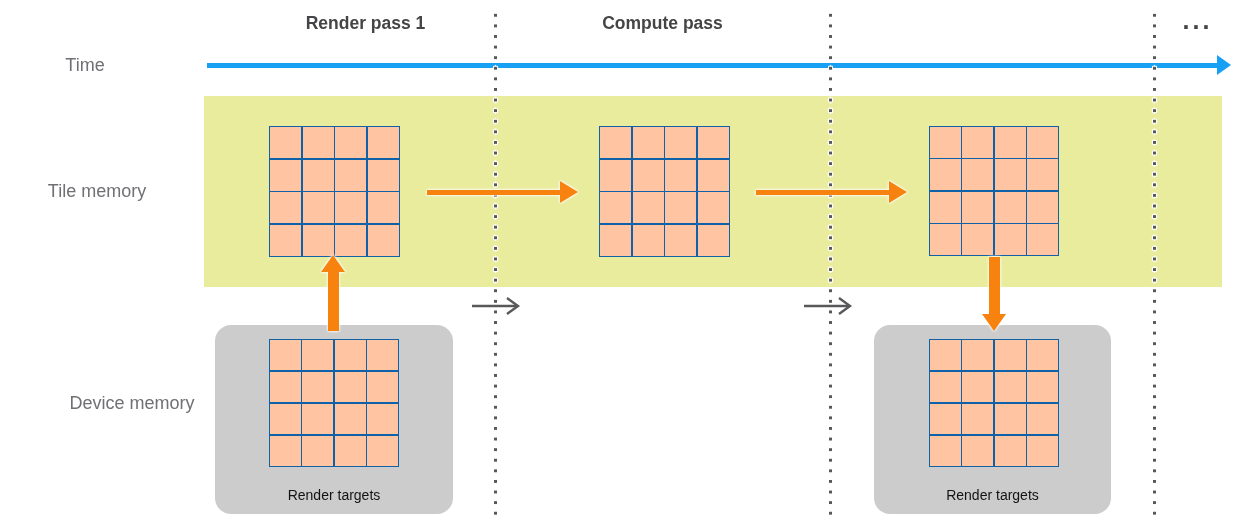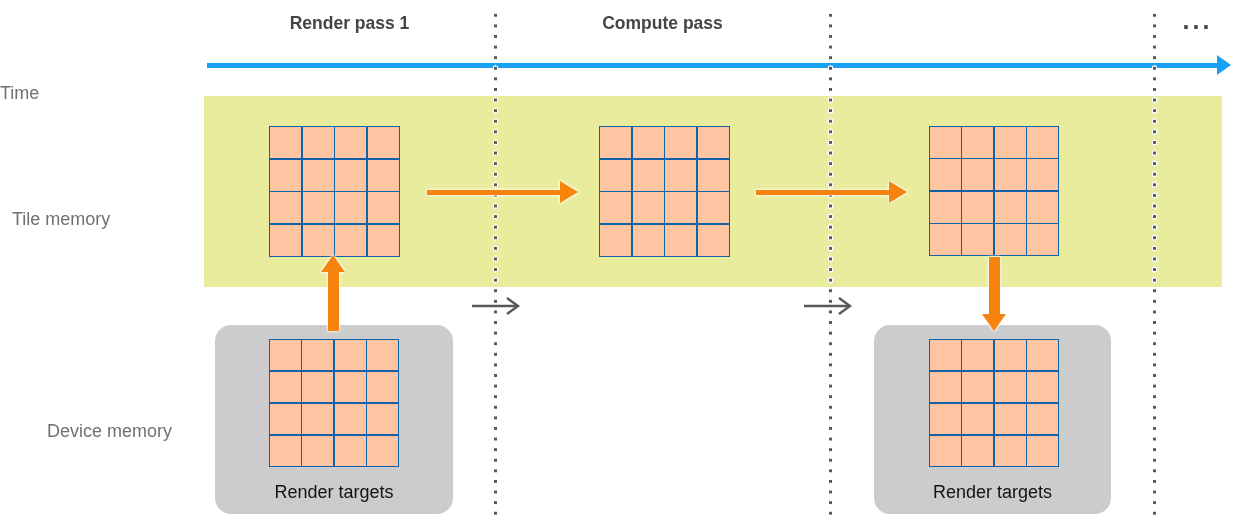--- a/index.html
+++ b/index.html
@@ -2,22 +2,22 @@
 <html style="--timeline: #18A0F4; --tile-band: #E9EC9D; --grid-cell: #FFC5A3; --grid-border: #0F62A7; --arrow-orange: #F7820D; --device-box: #CCCCCC; --divider-dot: #58585B; --header-text: #454547; --row-label-text: #707075; --box-label-text: #131313;"><head>
 <meta charset="utf-8">
 <style>
   html,body{margin:0;padding:0;background:#fff;}
   body{font-family:"Liberation Sans","DejaVu Sans",sans-serif;}
   #stage{position:relative;width:1241px;height:529px;background:#fff;overflow:hidden;}
 
   
   .pass-label{position:absolute;top:11px;height:24px;line-height:24px;text-align:center;
     font-size:17.5px;font-weight:700;color:var(--header-text);}
-  .row-label{position:absolute;width:170px;text-align:left;font-size:18px;
-    color:var(--row-label-text);margin-top:28px;}
+  .row-label{position:absolute;width:170px;text-align:center;font-size:18px;
+    color:var(--row-label-text);}
   .ellipsis-label{font-size:25px;letter-spacing:3px;line-height:18px;}
 
   
   .timeline-shaft{position:absolute;left:207px;top:62.5px;width:1012px;height:5px;
     background:var(--timeline);}
   .timeline-head{position:absolute;left:1217px;top:55px;width:0;height:0;
     border-left:14px solid var(--timeline);border-top:10px solid transparent;
     border-bottom:10px solid transparent;}
 
   
@@ -31,21 +31,21 @@
 
   
   .tgrid{position:absolute;display:grid;grid-template-columns:repeat(4,1fr);
     grid-template-rows:repeat(4,1fr);background:var(--grid-border);
     border:1.6px solid var(--grid-border);gap:1.6px;box-sizing:border-box;}
   .tgrid .cell{background:var(--grid-cell);}
 
   
   .device-box{position:absolute;background:var(--device-box);border-radius:16px;}
   .device-box .box-label{position:absolute;left:0;right:0;bottom:11px;text-align:center;
-    font-size:18px;color:var(--box-label-text);}
+    font-size:14px;color:var(--box-label-text);}
 
   
   .oarrow{position:absolute;
     filter:drop-shadow(0 0 1px rgba(255,255,255,.95)) drop-shadow(0 0 1px rgba(255,255,255,.9));}
   .oarrow .shaft{position:absolute;background:var(--arrow-orange);}
   .oarrow .head{position:absolute;width:0;height:0;}
   .head-right{border-left:18px solid var(--arrow-orange);
     border-top:11px solid transparent;border-bottom:11px solid transparent;}
   .head-up{border-bottom:17px solid var(--arrow-orange);
     border-left:12px solid transparent;border-right:12px solid transparent;}
@@ -53,21 +53,21 @@
     border-left:12px solid transparent;border-right:12px solid transparent;}
 
   
   .gray-arrow{position:absolute;width:56px;height:20px;}
 </style>
 </head>
 <body>
 
 <div id="stage">
 
-  <div class="pass-label" style="left:204px;width:291px;">Render pass 1</div>
+  <div class="pass-label" style="left:220px;width:291px;">Render pass 1</div>
   <div class="pass-label" style="left:495px;width:335px;">Compute pass</div>
   <div class="pass-label ellipsis-label" style="left:1154px;width:87px;">...</div>
 
   <div class="row-label" style="left:0;top:55px;">Time</div>
   <div class="row-label" style="left:0;top:181px;padding-left:12px;">Tile memory</div>
   <div class="row-label" style="left:0;top:393px;padding-left:47px;">Device memory</div>
 
   <div>
     <div class="timeline-shaft"></div>
     <div class="timeline-head"></div>

